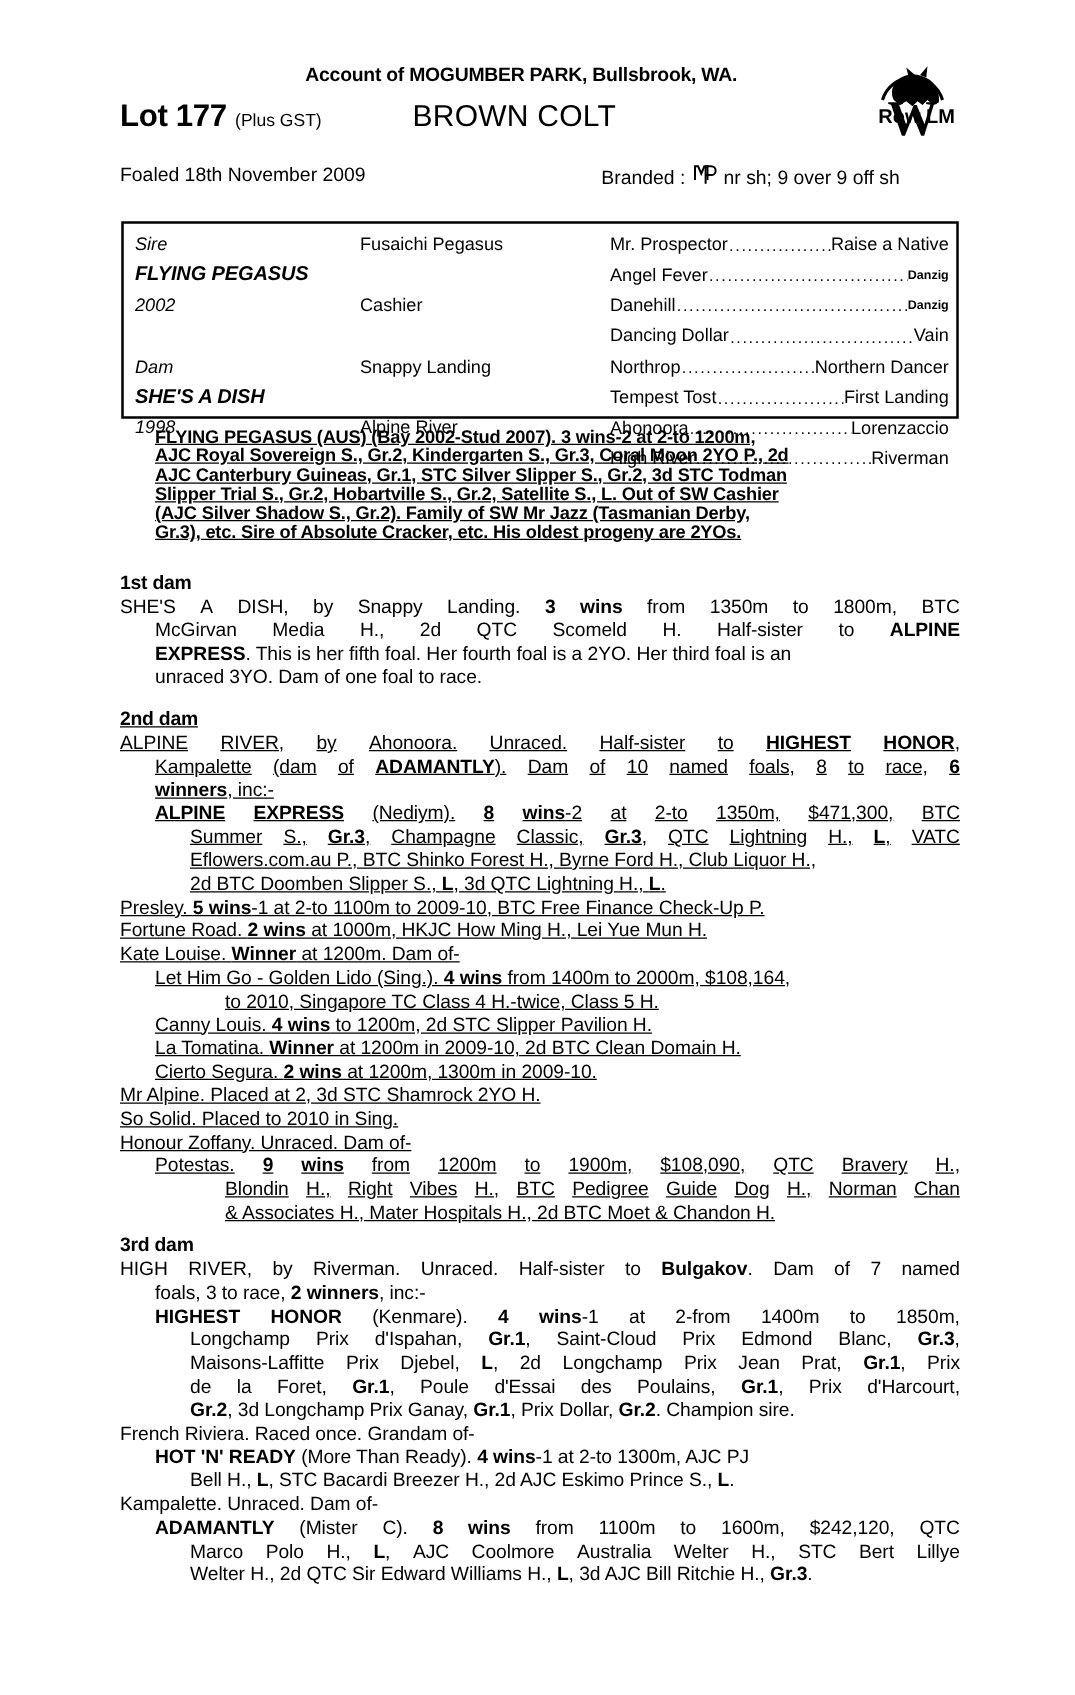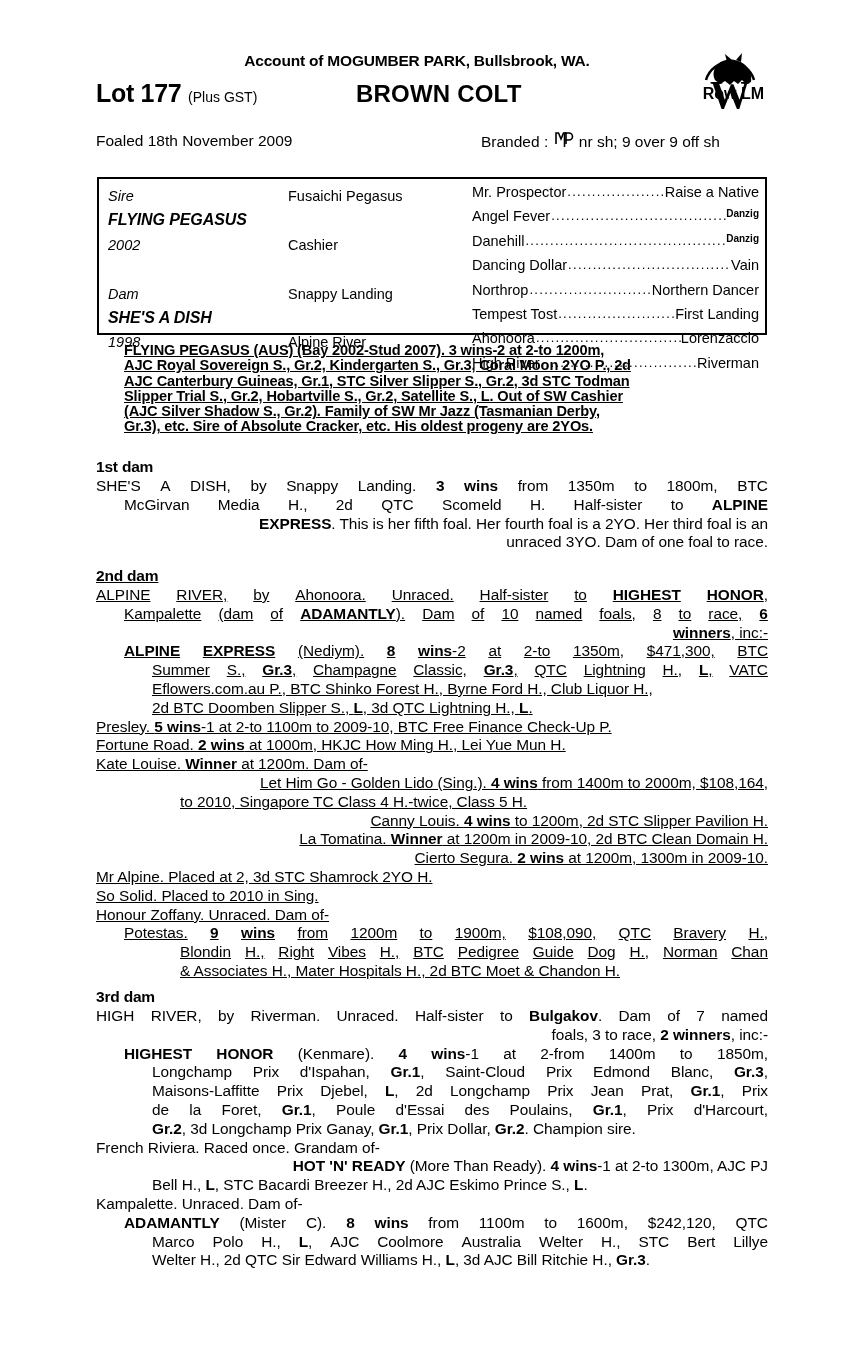--- a/index.html
+++ b/index.html
@@ -49,24 +49,24 @@
     letter-spacing: -0.3px;
     white-space: nowrap;
   }
   .lot-gst {
     font-size: 14px;
     font-weight: normal;
     letter-spacing: 0;
   }
   .colt-title {
     position: absolute;
-    left: 260px;
+    left: 234px;
     top: 1px;
     font-size: 24px;
-    font-weight: bold;
+    font-weight: normal;
     letter-spacing: 0.2px;
     white-space: nowrap;
   }
   .row-lm {
     position: absolute;
     right: 0;
     top: 6px;
     font-size: 16px;
     font-weight: bold;
     white-space: nowrap;
@@ -148,24 +148,25 @@
     height: 24.4px;
     line-height: 24.4px;
     font-size: 14.5px;
     white-space: nowrap;
     overflow: hidden;
   }
   .ped-line.bold { font-weight: bold; font-size: 16px; letter-spacing: -0.1px; }
   .ped-line.blank { color: transparent; }
   .leader {
     display: flex;
-    align-items: flex-start;
+    align-items: center;
     height: 24.4px;
     font-size: 14.5px;
     overflow: hidden;
+    margin-left: 16px;
   }
   .leader .nm { white-space: nowrap; flex: 0 0 auto; }
   .leader .dots {
     flex: 1 1 auto;
     overflow: hidden;
     white-space: nowrap;
     letter-spacing: 1.3px;
     padding: 0 1px;
     font-size: 13px;
   }
@@ -201,21 +202,21 @@
     letter-spacing: -0.05px;
   }
   .ln b { font-weight: bold; }
   .just {
     display: flex;
     justify-content: space-between;
     white-space: nowrap;
   }
   .just > span { white-space: pre; }
   .i0 { padding-left: 0; }
-  .i1 { padding-left: 28px; text-align: right; }
+  .i1 { padding-left: 28px; }
   .i2 { padding-left: 56px; }
   .i3 { padding-left: 84px; }
 </style>
 </head>
 <body>
 
 <div id="page">
 
   <div class="logo">
     <svg width="72" height="68" viewBox="0 0 72 68" xmlns="http://www.w3.org/2000/svg">

